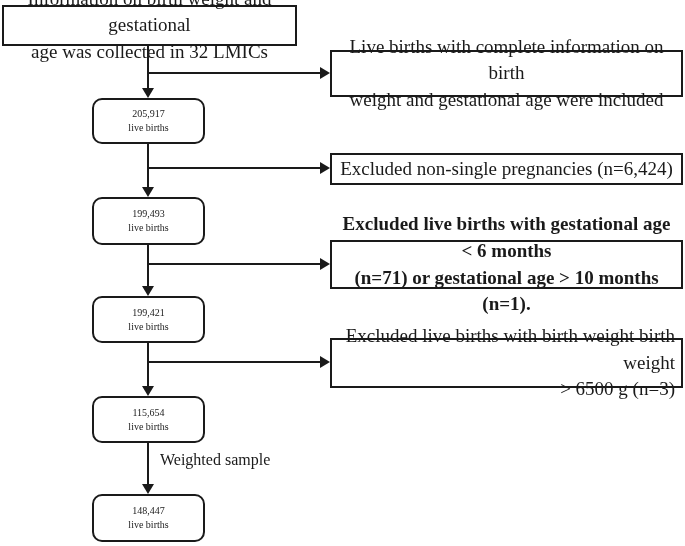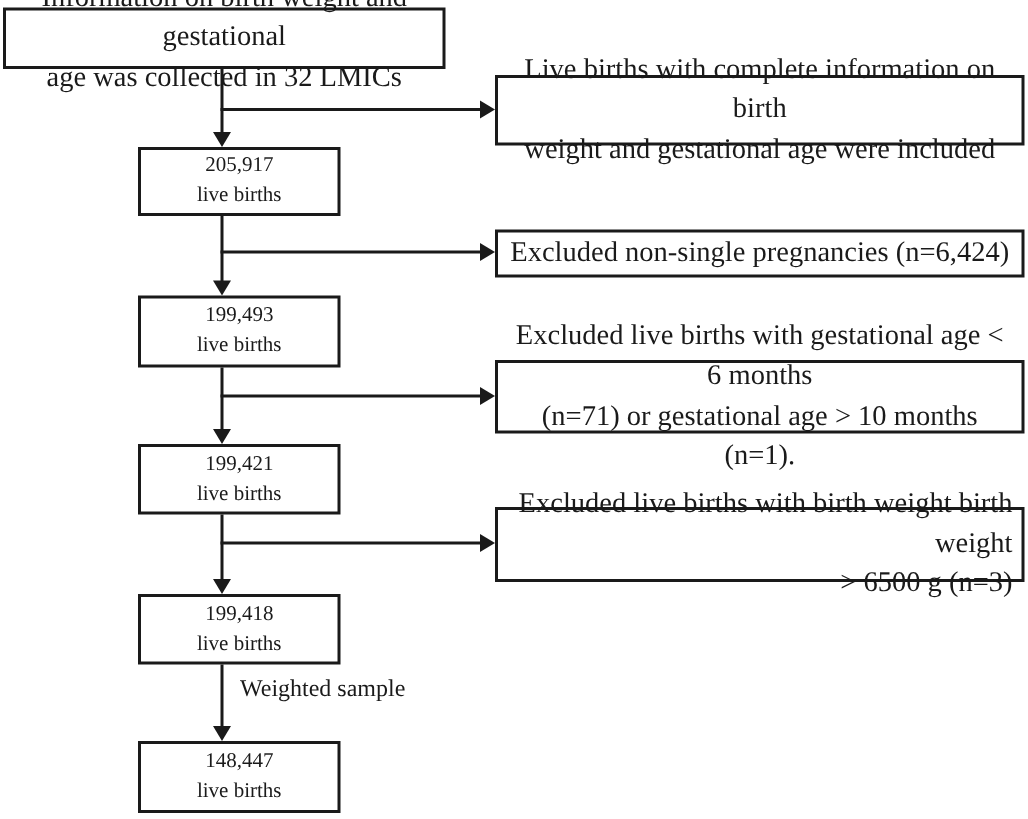--- a/index.html
+++ b/index.html
@@ -22,31 +22,31 @@
     align-items: center;
     justify-content: center;
     text-align: center;
     font-size: 19px;
     line-height: 1.4;
   }
   .box .txt { white-space: pre-line; padding: 0 6px; }
   
   .b-src { left: 2px;  top: 5px;   width: 295px; height: 41px; }
   
-  .b-l   { left: 92px;  width: 135px; font-size: 14px; }
+  .b-l   { left: 92px;  width: 113px; font-size: 10px; border-radius: 10px; }
   .b-l1  { top: 98px;  height: 46px; }
   .b-l2  { top: 197px; height: 48px; }
   .b-l3  { top: 296px; height: 47px; }
   .b-l4  { top: 396px; height: 47px; }
   .b-l5  { top: 494px; height: 48px; }
   
   .b-r   { left: 330px; width: 353px; }
   .b-r1  { top: 50px;  height: 47px; }
   .b-r2  { top: 153px; height: 32px; }
-  .b-r3  { top: 240px; height: 49px; }
+  .b-r3  { top: 240px; height: 49px; font-weight: bold; }
   .b-r4  { top: 338px; height: 50px; text-align: right; }
 
   .vline { position: absolute; left: 147px; width: 2px; background: #1a1a1a; }
   .v1 { top: 46px;  height: 43px; }
   .v2 { top: 144px; height: 44px; }
   .v3 { top: 245px; height: 42px; }
   .v4 { top: 343px; height: 44px; }
   .v5 { top: 443px; height: 42px; }
 
   .hline { position: absolute; left: 147px; width: 175px; height: 2px; background: #1a1a1a; }
@@ -119,21 +119,21 @@
   </div>
   <div class="box b-l b-l2">
     <span>199,493</span>
     <span>live births</span>
   </div>
   <div class="box b-l b-l3">
     <span>199,421</span>
     <span>live births</span>
   </div>
   <div class="box b-l b-l4">
-    <span>199,418</span>
+    <span>115,654</span>
     <span>live births</span>
   </div>
   <div class="box b-l b-l5">
     <span>148,447</span>
     <span>live births</span>
   </div>
 
   <div class="vline v1"></div>
   <div class="vline v2"></div>
   <div class="vline v3"></div>

